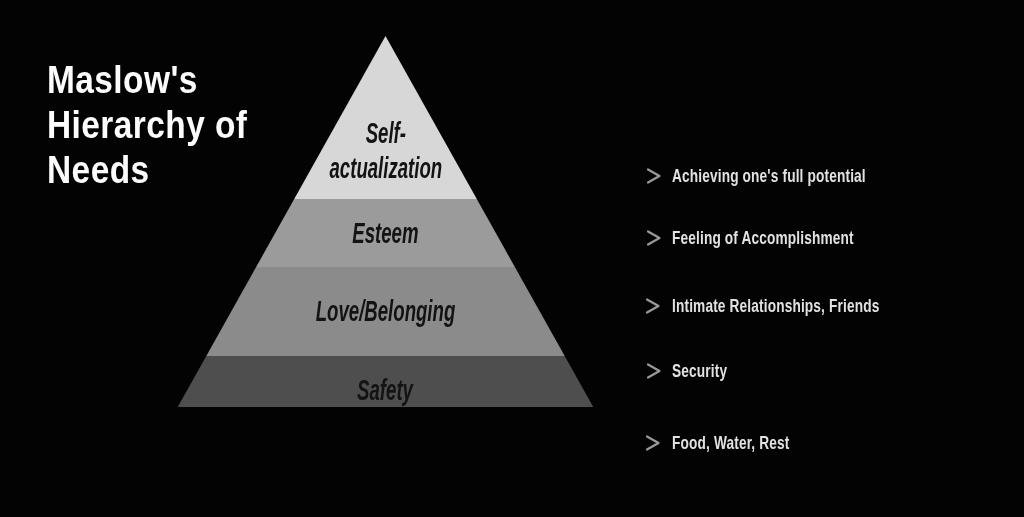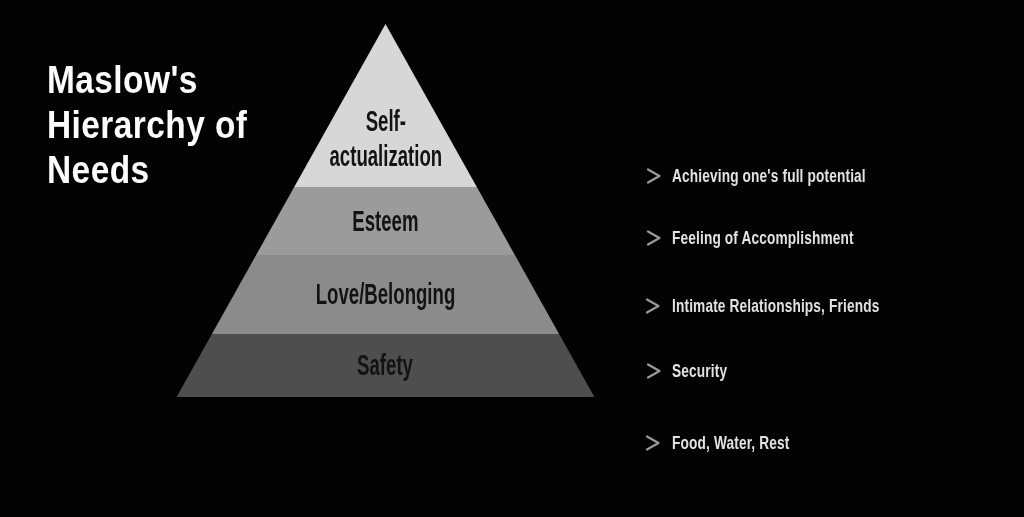--- a/index.html
+++ b/index.html
@@ -28,46 +28,47 @@
     letter-spacing: 0.5px;
     transform: scaleX(0.88);
     transform-origin: left top;
     white-space: nowrap;
   }
 
   
   .pyramid {
     position: absolute;
     left: 143px;
-    top: 24px;
+    top: 36px;
     width: 485px;
     height: 433px;
     clip-path: polygon(50% 0%, 100% 100%, 0% 100%);
+    font-style: italic;
   }
   .band {
     display: flex;
     align-items: center;
     justify-content: center;
     width: 100%;
   }
   .band-label {
     color: #131313;
     font-size: 30px;
     font-weight: 700;
     line-height: 1.15;
     text-align: center;
     white-space: pre-line;
     transform: scaleX(0.62);
     transform-origin: center center;
   }
   .band.b1 { height: 163px; align-items: flex-end; padding-bottom: 0; box-sizing: border-box; }
   .band.b1 .band-label { padding-bottom: 14px; }
   .band.b2 { height: 68px; }
-  .band.b3 { height: 79px; justify-content: center; }
-  .band.b4 { height: 63px; }
+  .band.b3 { height: 89px; justify-content: center; }
+  .band.b4 { height: 51px; align-items: flex-end; }
   .band.b5 { height: 60px; border-top: 3px solid #d6d6d6; box-sizing: border-box; }
 
   
   .arrow {
     position: absolute;
     height: 20px;
     display: block;
   }
   .note {
     position: absolute;

